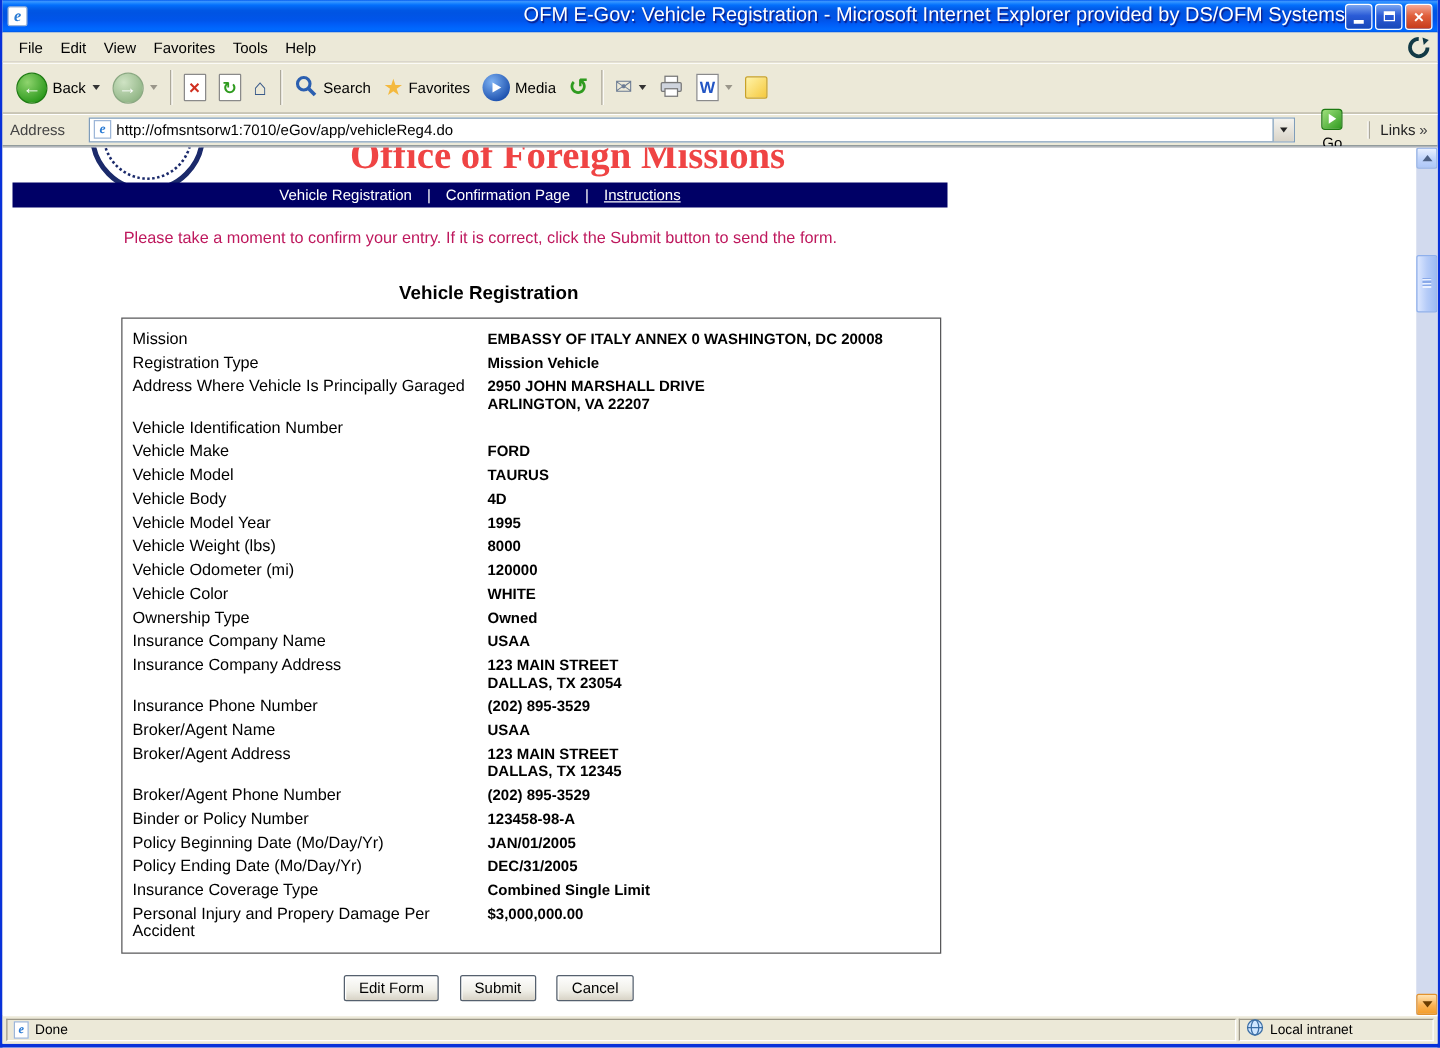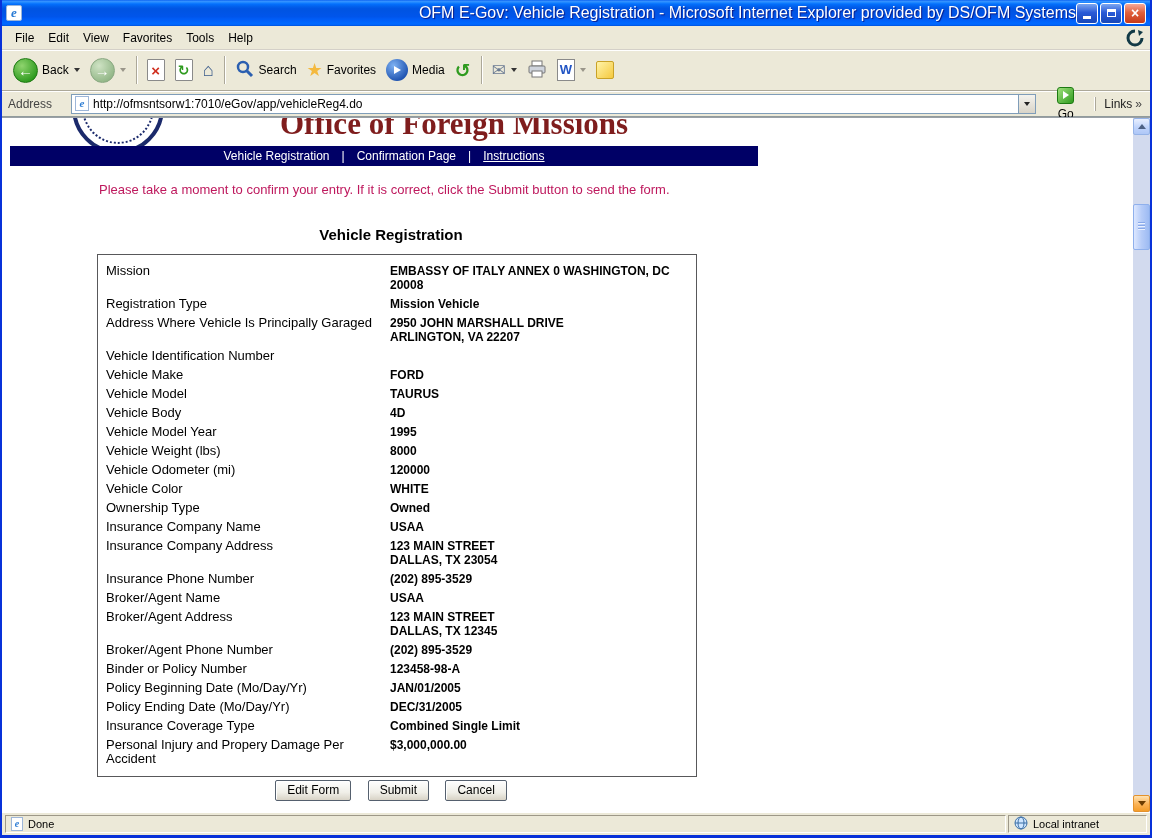--- a/index.html
+++ b/index.html
@@ -82,21 +82,21 @@
   .site-title { position:absolute; left:278px; top:-12px; font-family:"Liberation Serif","DejaVu Serif",serif;
                 font-weight:bold; font-size:31px; color:#2B35A0; white-space:nowrap; }
   .page-nav { position:absolute; left:8px; top:28px; width:748px; height:20px; background:#000066;
               display:flex; align-items:center; justify-content:center; gap:12px; color:#fff; font-size:12px; }
   .page-nav .sep { color:#fff; }
   .nav-link { color:#fff; text-decoration:none; cursor:pointer; }
   .nav-link.underline { text-decoration:underline; }
   .intro { position:absolute; left:97px; top:64px; font-size:13px; color:#be185d; }
   .page-heading { position:absolute; left:95px; top:108px; width:588px; text-align:center;
                   font-size:15px; font-weight:bold; color:#000; }
-  .confirm-table { position:absolute; left:95px; top:136px; width:600px; border:1px solid #58585a;
+  .confirm-table { position:absolute; left:95px; top:136px; width:656px; border:1px solid #58585a;
                    background:#fff; padding:6px 0 8px; }
   .field-row { display:flex; padding:2.5px 0; }
   .field-label { width:292px; padding-left:8px; font-size:13px; color:#000; line-height:14px; }
   .field-value { flex:1; font-size:12px; font-weight:bold; color:#000; line-height:14px; white-space:pre-line; padding-right:6px; }
   .actions { position:absolute; left:95px; top:662px; width:588px; text-align:center; }
   .xp-btn { display:inline-block; margin:0 6px; padding:2px 11px 3px; font-size:12px; color:#000;
             background:linear-gradient(#fefefe,#f0efe8 60%,#d8d3c6); border:1px solid #55606e; border-radius:2px;
             box-shadow:inset 1px 1px 0 #fff; cursor:pointer; }
 
   
@@ -111,21 +111,21 @@
               background:linear-gradient(90deg,#DCE7FF,#B6CCF8 50%,#9DBBF3); }
   .sb-thumb::after { content:""; position:absolute; left:4px; right:4px; top:17px; height:9px;
               background:repeating-linear-gradient(180deg,#89A9E9 0 1px,#EAF1FF 1px 2px,transparent 2px 3px); }
 
   
   .statusbar { height:23px; flex:0 0 23px; background:#ECE9D8; display:flex; align-items:center; gap:2px;
                padding:2px 3px; box-shadow:inset 0 1px 0 #fff; }
   .status-panel { height:18px; display:flex; align-items:center; gap:5px; padding:0 5px;
                   border:1px solid; border-color:#9d9888 #fff #fff #9d9888; font-size:11px; color:#000; }
   .status-left { flex:1; }
-  .status-right { width:139px; }
+  .status-right { width:156px; }
   .mini-page { width:12px; height:14px; background:#fff; border:1px solid #9db6d8; color:#2a7bd4;
                font-weight:bold; font-size:10px; line-height:12px; text-align:center;
                font-family:"Liberation Serif",serif; font-style:italic; }
 </style>
 </head>
 <body>
 
 <div class="window">
 
   <div class="titlebar">
@@ -240,21 +240,21 @@
     </div>
     <div class="links-box">
       <span>Links</span>
       <span class="chev">»</span>
     </div>
   </div>
 
   <div class="content">
     <div class="page">
       <div class="seal"></div>
-      <div class="site-title" style="color: #7f1d1d;">Office of Foreign Missions</div>
+      <div class="site-title" style="color: #ef4444;">Office of Foreign Missions</div>
 
       <div class="page-nav" style="background: rgb(0, 0, 102);">
         <span class="nav-link">Vehicle Registration</span>
         <span class="sep">|</span>
         <span class="nav-link">Confirmation Page</span>
         <span class="sep">|</span>
         <span class="nav-link underline">Instructions</span>
       </div>
 
       <div class="intro">Please take a moment to confirm your entry. If it is correct, click the Submit button to send the form.</div>

